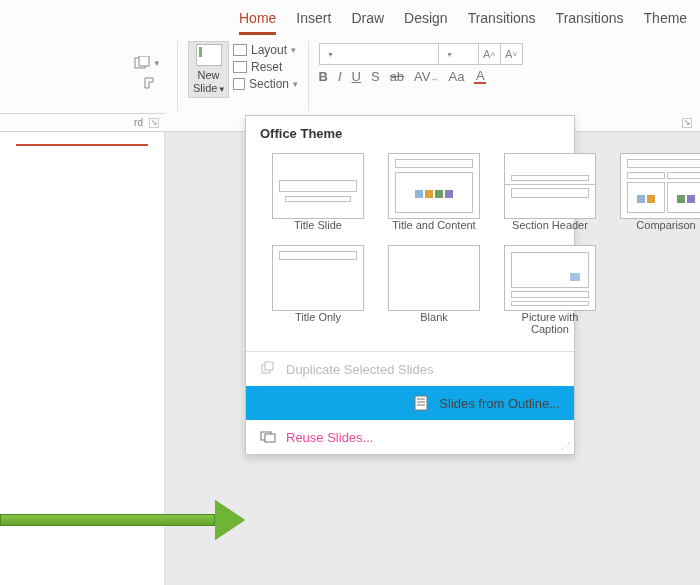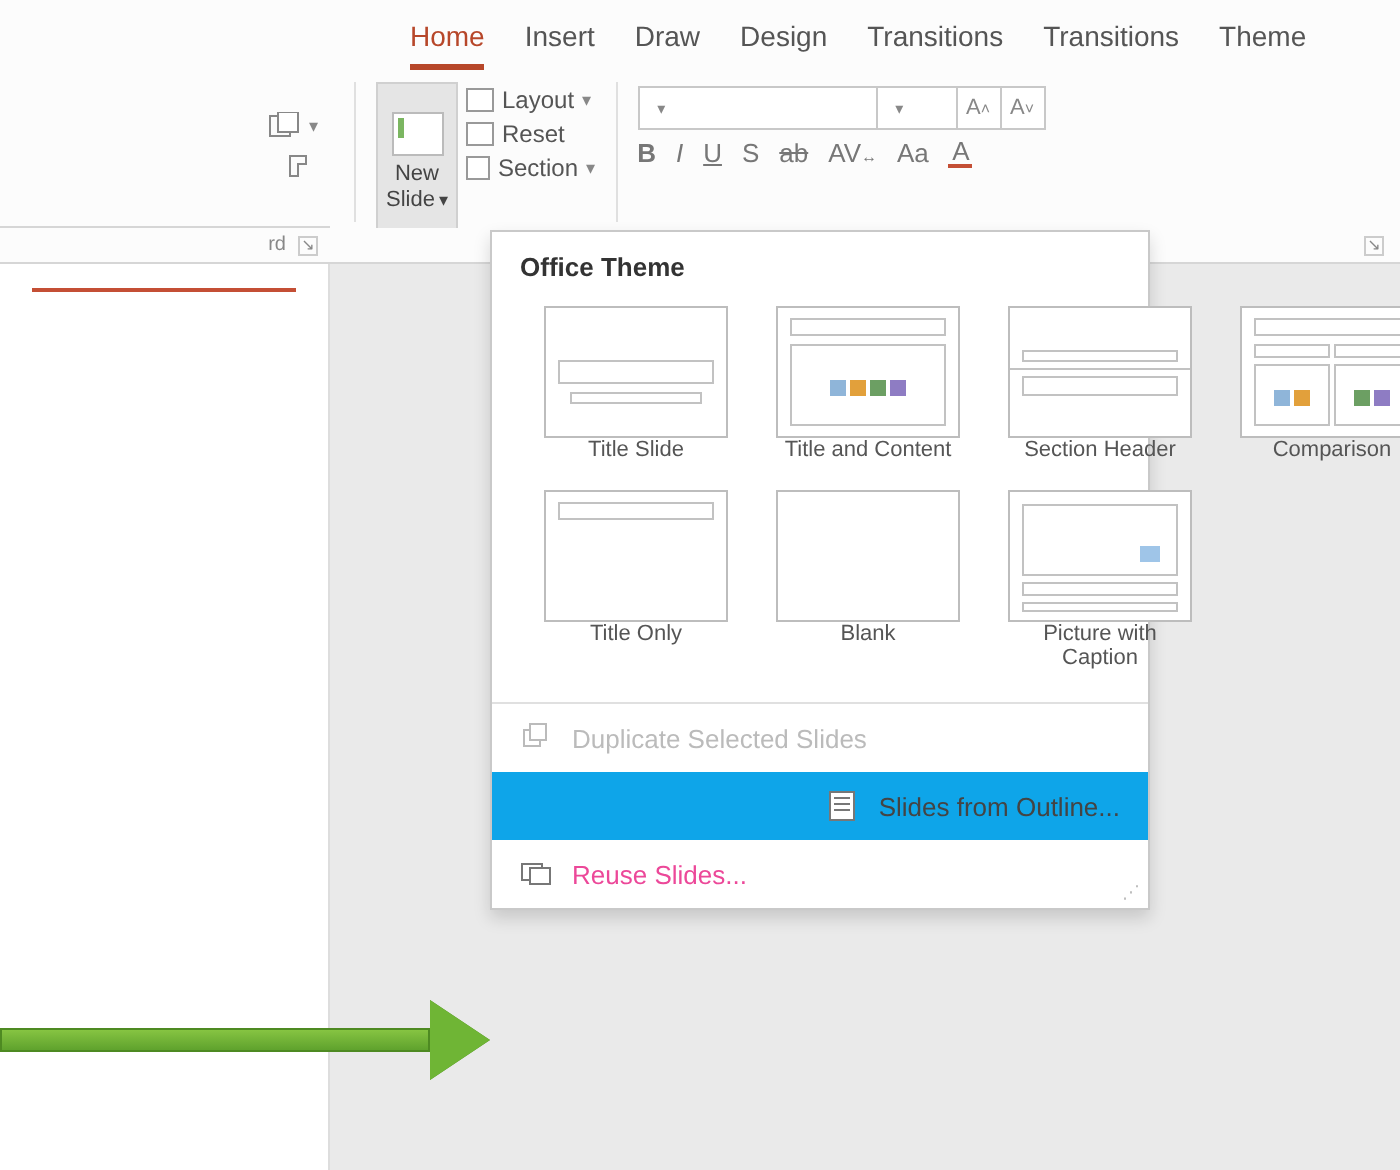--- a/index.html
+++ b/index.html
@@ -20,21 +20,21 @@
     background: #fcfcfc;
   }
   .tabs {
     display: flex;
     gap: 20px;
     padding: 10px 40px 0 40px;
     font-size: 14px;
     color: #555;
   }
   .tab { padding-bottom: 6px; cursor: pointer; }
-  .tab.active { color: #b7472a; border-bottom: 3px solid #b7472a; font-weight: 500; }
+  .tab.active { color: #b7472a; border-bottom: 3px solid #b7472a; font-weight: 500; margin-left: 34px; }
   .ribbon-body {
     padding: 6px 8px 8px 8px;
     border-bottom: 1px solid #d6d6d6;
     height: 82px;
     display: flex;
     align-items: flex-start;
     gap: 6px;
   }
   .ribbon-left-frag {
     position: absolute;
@@ -53,21 +53,21 @@
   .frag-bottom {
     height: 18px; font-size: 10px; color: #888; border-bottom: 1px solid #d6d6d6;
     display: flex; justify-content: flex-end; align-items: center; padding-right: 6px; background:#fcfcfc;
   }
   .sep { width: 1px; background: #e0e0e0; margin: 0 4px; height: 70px; }
 
   
   .slides-group { display: flex; align-items: flex-start; gap: 4px; }
   .new-slide-btn {
     display: flex; flex-direction: column; align-items: center;
-    font-size: 11px; color: #444; padding: 14px 4px;
+    font-size: 11px; color: #444; padding: 2px 4px;
     background: #e5e5e5; border: 1px solid #d0d0d0;
     cursor: pointer; line-height: 1.2;
   }
   .new-slide-btn .slide-ic {
     width: 26px; height: 22px; background: #fff; border: 1px solid #bbb;
     position: relative; margin-bottom: 3px;
   }
   .new-slide-btn .slide-ic::after {
     content:""; position:absolute; top:2px; left:2px; width:3px; height:10px;
     background:#7bb661;

